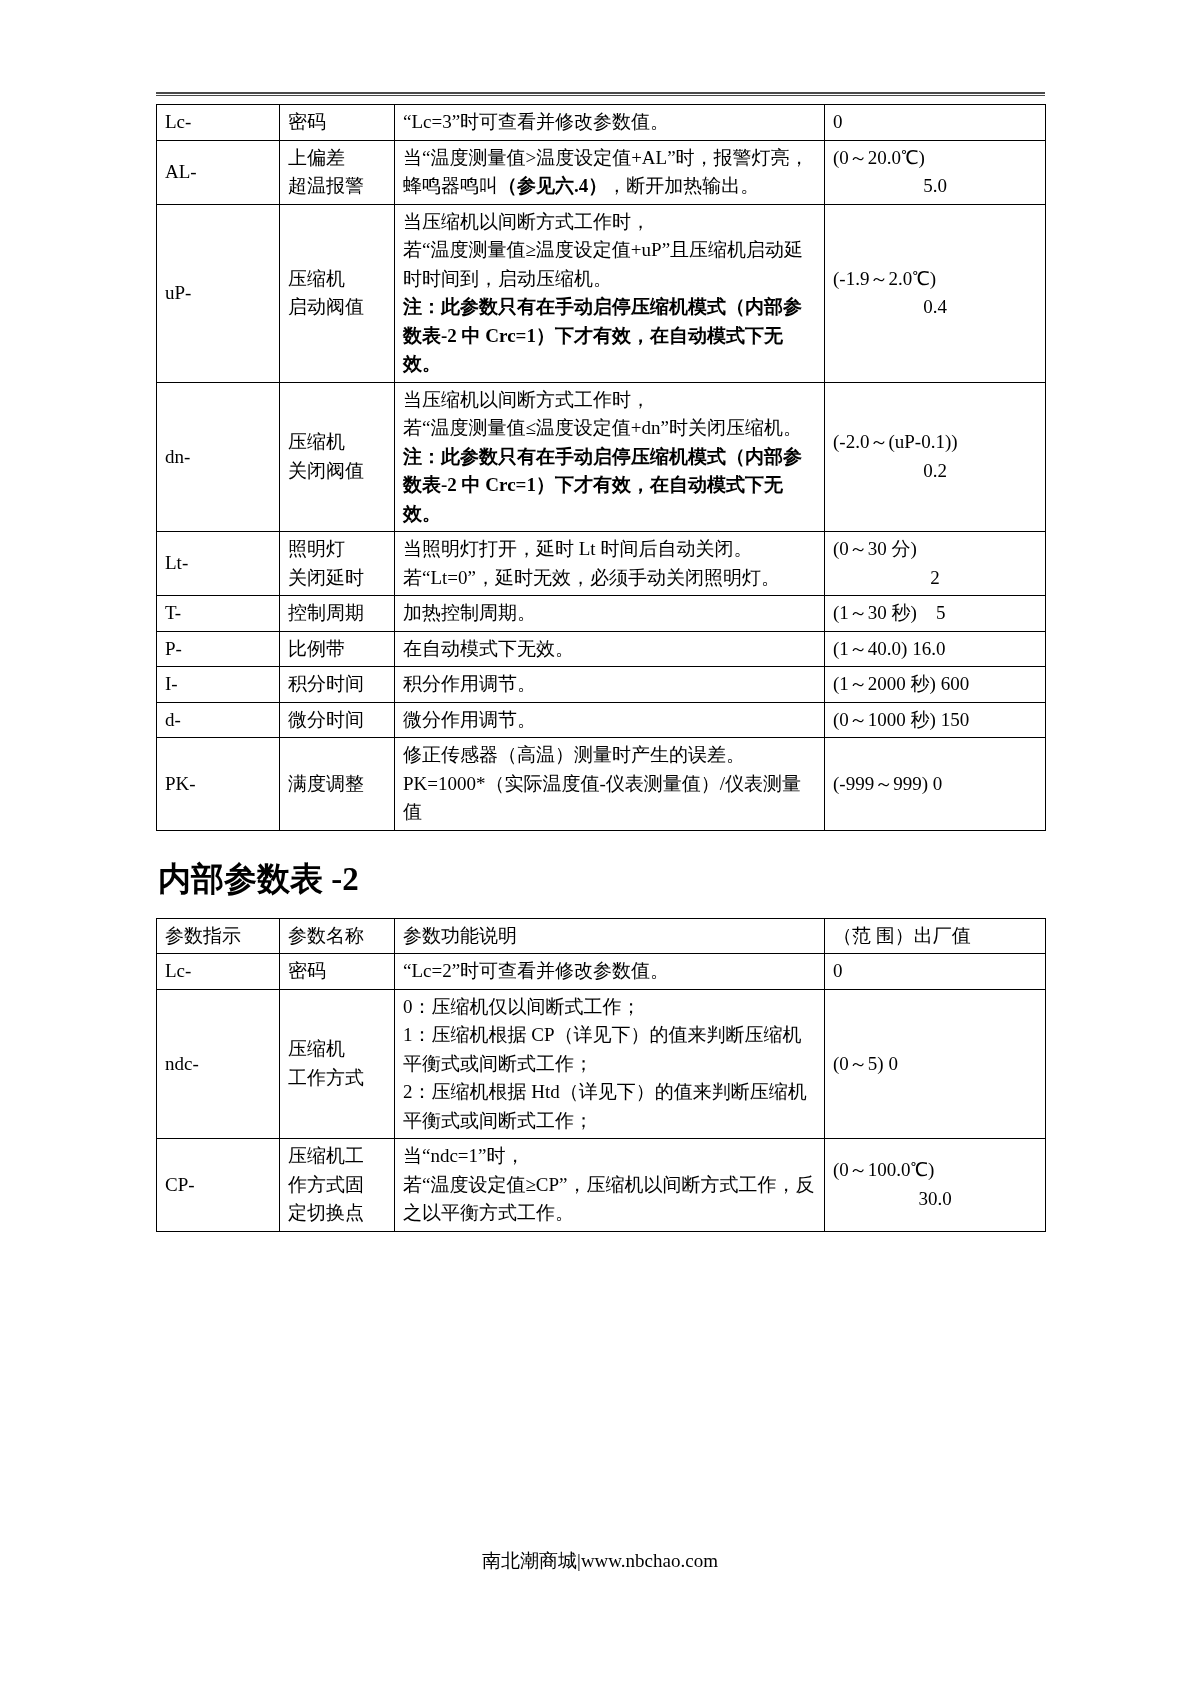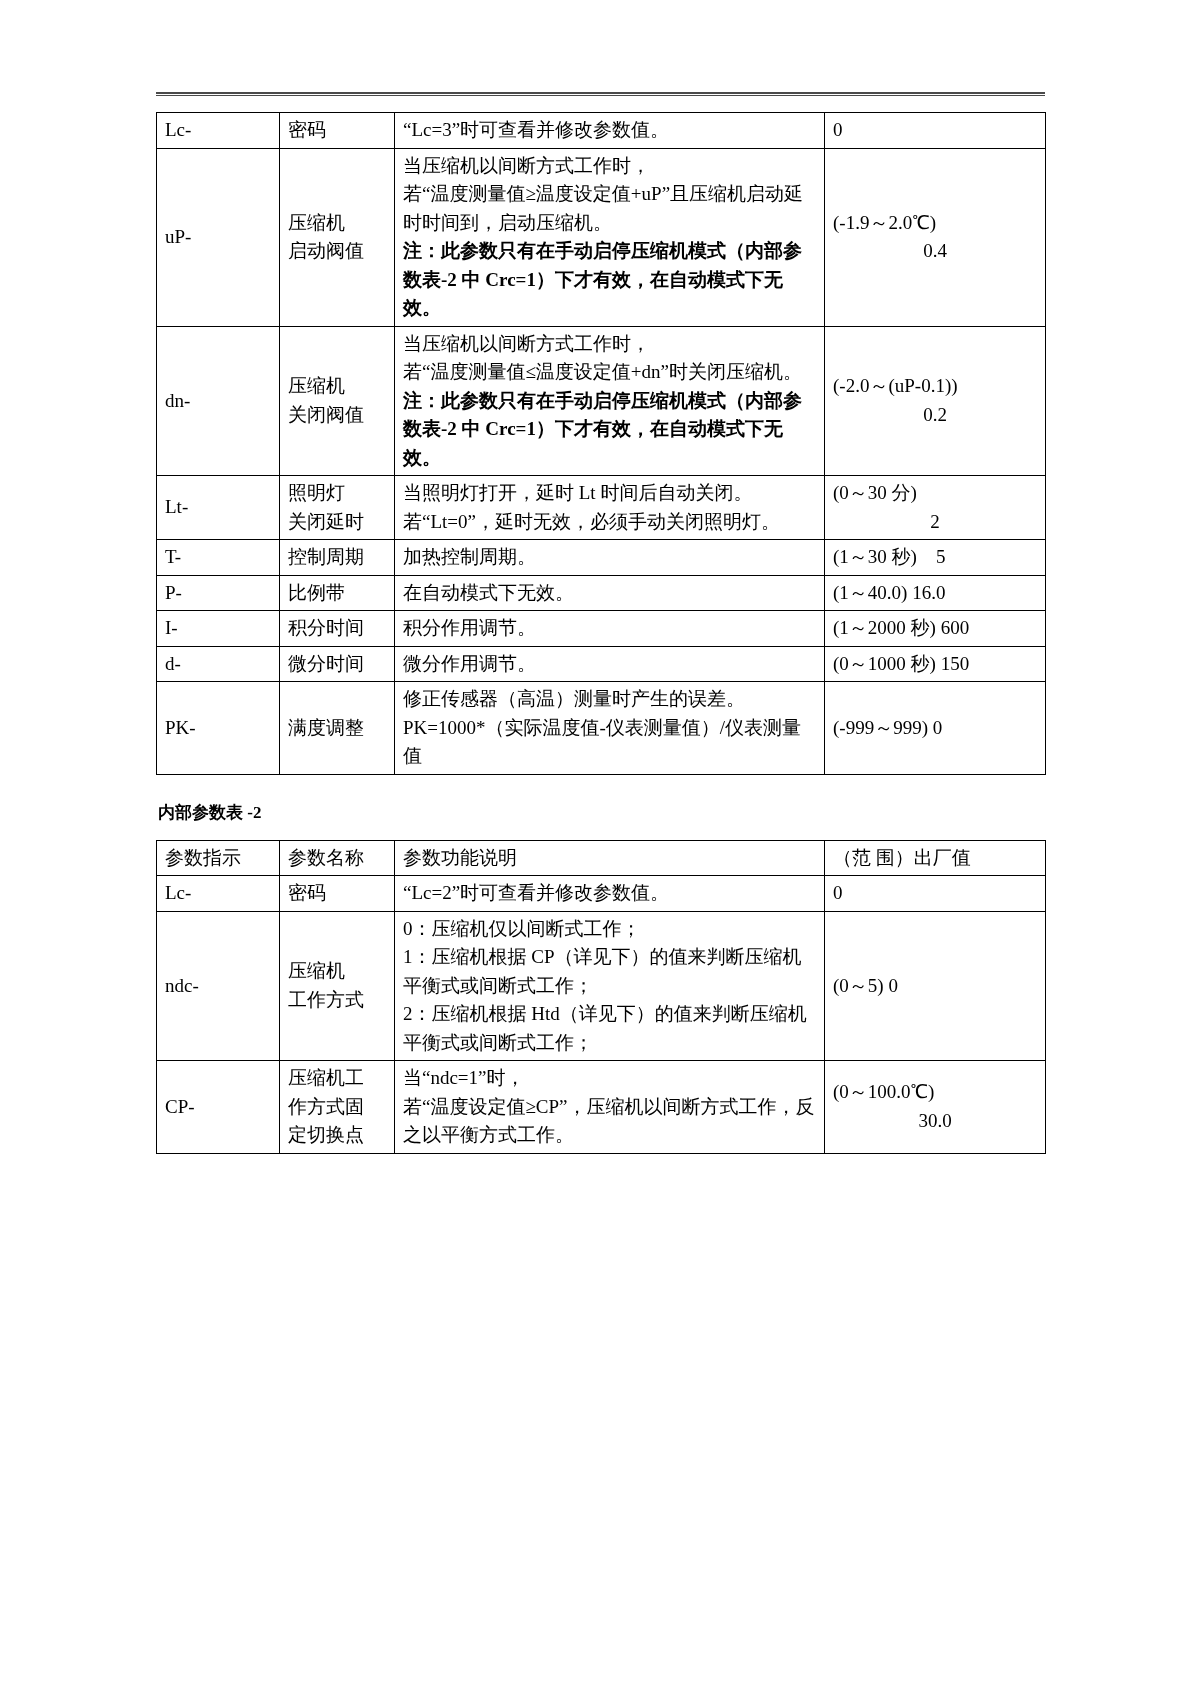--- a/index.html
+++ b/index.html
@@ -8,21 +8,21 @@
     width: 1200px; height: 1697px;
     background: #ffffff;
     color: #000;
     font-family: "Liberation Serif", serif;
   }
   .page { position: relative; width: 1200px; height: 1697px; overflow: hidden; background: #fff; }
   .top-rule {
     position: absolute; left: 156px; top: 92px; width: 889px; height: 4px;
     border-top: 2px solid #4a4a4a; border-bottom: 1px solid #4a4a4a;
   }
-  .content { position: absolute; left: 156px; top: 112px; width: 889px; }
+  .content { position: absolute; left: 156px; top: 104px; width: 889px; }
   table.ptable { border-collapse: collapse; width: 100%; table-layout: fixed; }
   .ptable col.col-param { width: 123px; }
   .ptable col.col-name  { width: 115px; }
   .ptable col.col-desc  { width: 430px; }
   .ptable col.col-range { width: 221px; }
   .ptable td, .ptable th {
     border: 1px solid #000;
     padding: 3px 8px;
     font-size: 19px;
     line-height: 1.5;
@@ -31,21 +31,21 @@
     font-weight: normal;
     white-space: pre-line;
     word-break: break-word;
   }
   .c-param { font-weight: bold; }
   .c-desc .b { font-weight: bold; }
   .c-range .rng { white-space: pre-line; }
   .c-range .val { text-align: center; white-space: pre-line; }
   .c-range .val:empty { display: none; }
   .sec-title {
-    font-size: 17px; font-weight: bold; color: #000;
+    font-size: 33px; font-weight: bold; color: #000;
     margin: 26px 0 16px 2px;
     font-family: "Liberation Serif", serif;
   }
   .footer {
     position: absolute; top: 1548px; left: 0; width: 100%;
     text-align: center; font-size: 19px; color: #000;
   }
 </style>
 </head>
 <body>
@@ -61,20 +61,27 @@
           <col class="col-name">
           <col class="col-desc">
           <col class="col-range">
         </colgroup>
       <tbody>
         <tr>
           <td class="c-param">Lc-</td>
           <td class="c-name">密码</td>
           <td class="c-desc"><span>“Lc=3”时可查看并修改参数值。</span><span class="b"></span><span></span></td>
           <td class="c-range"><div class="rng">0</div></td>
+        </tr>
+        <tr>
+          <td class="c-param">AL-</td>
+          <td class="c-name">上偏差
+超温报警</td>
+          <td class="c-desc"><span>当“温度测量值&gt;温度设定值+AL”时，报警灯亮，蜂鸣器鸣叫</span><span class="b">（参见六.4）</span><span>，断开加热输出。</span></td>
+          <td class="c-range"><div class="rng">(0～20.0℃)</div><div class="val">5.0</div></td>
         </tr>
         <tr>
           <td class="c-param">uP-</td>
           <td class="c-name">压缩机
 启动阀值</td>
           <td class="c-desc"><span>当压缩机以间断方式工作时，
 若“温度测量值≥温度设定值+uP”且压缩机启动延时时间到，启动压缩机。
 </span><span class="b">注：此参数只有在手动启停压缩机模式（内部参数表-2 中 Crc=1）下才有效，在自动模式下无效。</span><span></span></td>
           <td class="c-range"><div class="rng">(-1.9～2.0℃)</div><div class="val">0.4</div></td>
         </tr>
@@ -168,13 +175,14 @@
 定切换点</td>
           <td class="c-desc"><span>当“ndc=1”时，
 若“温度设定值≥CP”，压缩机以间断方式工作，反之以平衡方式工作。</span><span class="b"></span><span></span></td>
           <td class="c-range"><div class="rng">(0～100.0℃)</div><div class="val">30.0</div></td>
         </tr>
       </tbody>
     </table>
 
   </div>
 
+  <div class="footer">南北潮商城|www.nbchao.com</div>
 </div>
 
 </body></html>

